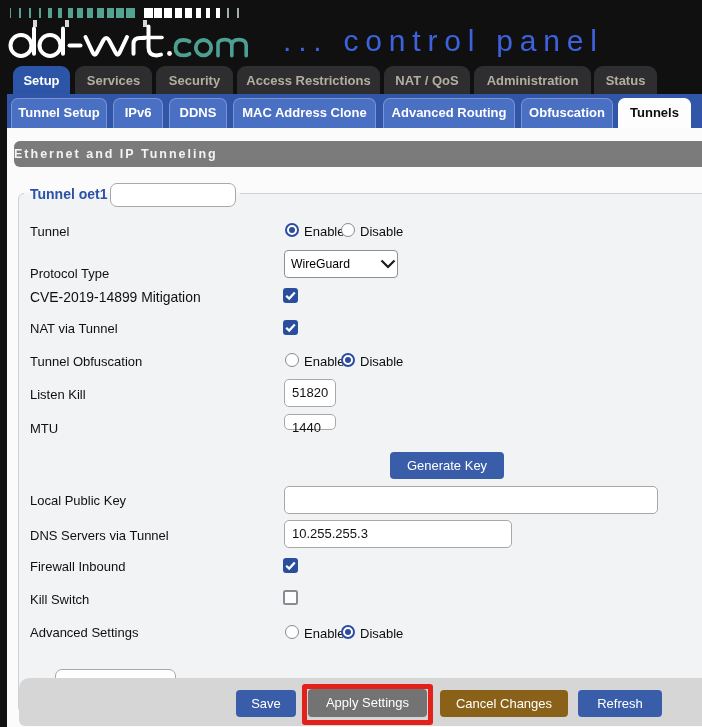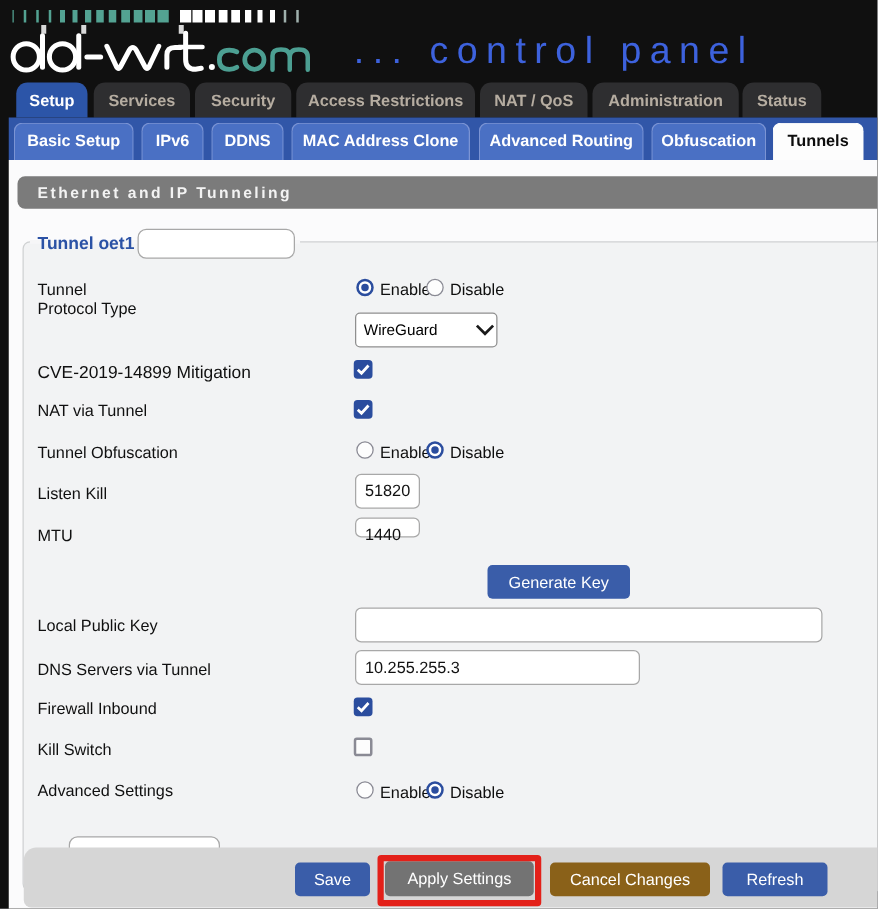--- a/index.html
+++ b/index.html
@@ -14,21 +14,21 @@
 .tick{position:absolute;top:20px;width:3.5px;height:7px;background:#d8d8d8}
 
 .tab1{position:absolute;top:66px;height:28px;border-radius:9px 9px 0 0;background:#2e2e30;color:#b6ada1;font-weight:bold;font-size:13px;text-align:center;line-height:29px}
 .tab1.on{background:#2c55a8;color:#fff}
 
 .bluebar{position:absolute;top:94px;left:7px;width:695px;height:34px;background:#3156a8}
 .tab2{position:absolute;top:98px;height:30px;border-radius:7px 7px 0 0;background:#4a70c4;border:1px solid #7b94d4;border-bottom:none;color:#fff;font-weight:bold;font-size:13px;text-align:center;line-height:28px}
 .tab2.on{background:#fdfdfd;border-color:#fdfdfd;color:#0d0d0d}
 
 .content{position:absolute;top:128px;left:7px;width:695px;height:599px;background:#fbfbfc}
-.heading{position:absolute;top:141px;left:14px;width:688px;height:26px;background:#7b7b7b;border-radius:6px 0 0 6px;color:#f3f3f3;font-weight:bold;font-size:12.5px;letter-spacing:2px;line-height:27px;padding-left:16px}
+.heading{position:absolute;top:141px;left:14px;width:688px;height:26px;background:#7b7b7b;border-radius:6px 0 0 6px;color:#f3f3f3;font-weight:bold;font-size:12.5px;letter-spacing:2px;line-height:27px;padding-left:0}
 .fieldset{position:absolute;top:193px;left:18px;width:690px;height:520px;border:1px solid #cfd1d2;border-radius:6px;background:#f2f3f4}
 .legendpatch{position:absolute;top:192px;left:24px;width:216px;height:3px;background:#f6f6f7}
 .legendtext{position:absolute;left:30px;top:186px;font-weight:bold;font-size:14px;color:#2b52a5}
 .inp{position:absolute;background:#fff;border:1px solid #a8a8a8;border-radius:5px;font-size:13px;color:#111;padding-left:7px;line-height:26px}
 .lbl{position:absolute;left:30px;font-size:13px;color:#101010}
 
 .rad{position:absolute;width:14px;height:14px;border-radius:50%;border:1.8px solid #8a8a94;background:#fdfdfd}
 .rad.on{border:2.4px solid #2b4d9e;background:#fff}
 .rad.on::after{content:"";position:absolute;left:1.5px;top:1.5px;width:6.2px;height:6.2px;border-radius:50%;background:#2b4d9e}
 .cb{position:absolute;width:15px;height:15px;border-radius:3px}
@@ -92,41 +92,41 @@
     <text x="283" y="50.5" font-family="Liberation Sans" font-size="30" letter-spacing="6.8" fill="#3d62dd">... control panel</text>
   </svg>
 <div class="tab1 on" style="left:13px;width:57px">Setup</div>
 <div class="tab1" style="left:75px;width:77px">Services</div>
 <div class="tab1" style="left:156px;width:77px">Security</div>
 <div class="tab1" style="left:237px;width:143px">Access Restrictions</div>
 <div class="tab1" style="left:384px;width:86px">NAT / QoS</div>
 <div class="tab1" style="left:474px;width:117px">Administration</div>
 <div class="tab1" style="left:594px;width:63px">Status</div>
 <div class="bluebar"></div>
-<div class="tab2" style="left:11px;width:96px">Basic Setup</div>
+<div class="tab2" style="left:11px;width:96px">Tunnel Setup</div>
 <div class="tab2" style="left:113px;width:50px">IPv6</div>
 <div class="tab2" style="left:169px;width:58px">DDNS</div>
 <div class="tab2" style="left:233px;width:143px">MAC Address Clone</div>
 <div class="tab2" style="left:383px;width:132px">Advanced Routing</div>
 <div class="tab2" style="left:521px;width:92px">Obfuscation</div>
 <div class="tab2 on" style="left:618px;width:73px">Tunnels</div>
 <div class="content"></div>
 <div class="heading">Ethernet and IP Tunneling</div>
 <div class="fieldset"></div>
 <div class="legendpatch"></div>
 <div class="legendtext">Tunnel oet1 -</div>
 <div class="inp" style="left:110px;top:183px;width:126px;height:24px;border-radius:7px"></div>
 
 <div class="lbl" style="top:224px">Tunnel</div>
 <div class="rad on" style="left:285px;top:223px"></div>
 <div class="ctext" style="left:304px;top:224px">Enable</div>
 <div class="rad" style="left:341px;top:223px"></div>
 <div class="ctext" style="left:360px;top:224px">Disable</div>
 
-<div class="lbl" style="top:239px">Protocol Type</div>
+<div class="lbl" style="top:266px">Protocol Type</div>
 <div class="abs" style="left:284px;top:250px;width:114px;height:28px;background:#fff;border:1px solid #8f8f8f;border-radius:4px;font-size:12.2px;line-height:26px;padding-left:6px">WireGuard</div>
 <svg class="abs" style="left:380px;top:259px" width="16" height="10">
     <path d="M1.5 1.5 L8 8 L14.5 1.5" stroke="#1a1a1a" stroke-width="2.2" fill="none"></path>
   </svg>
 
 <div class="lbl" style="top:288.5px;font-size:13.9px">CVE-2019-14899 Mitigation</div>
 <div class="cb on" style="left:283px;top:288px"><svg width="15" height="15">
       <path d="M3.2 7.8 L6.2 10.6 L11.8 4.4" stroke="#fff" stroke-width="2.2" fill="none"></path>
     </svg></div>
 

